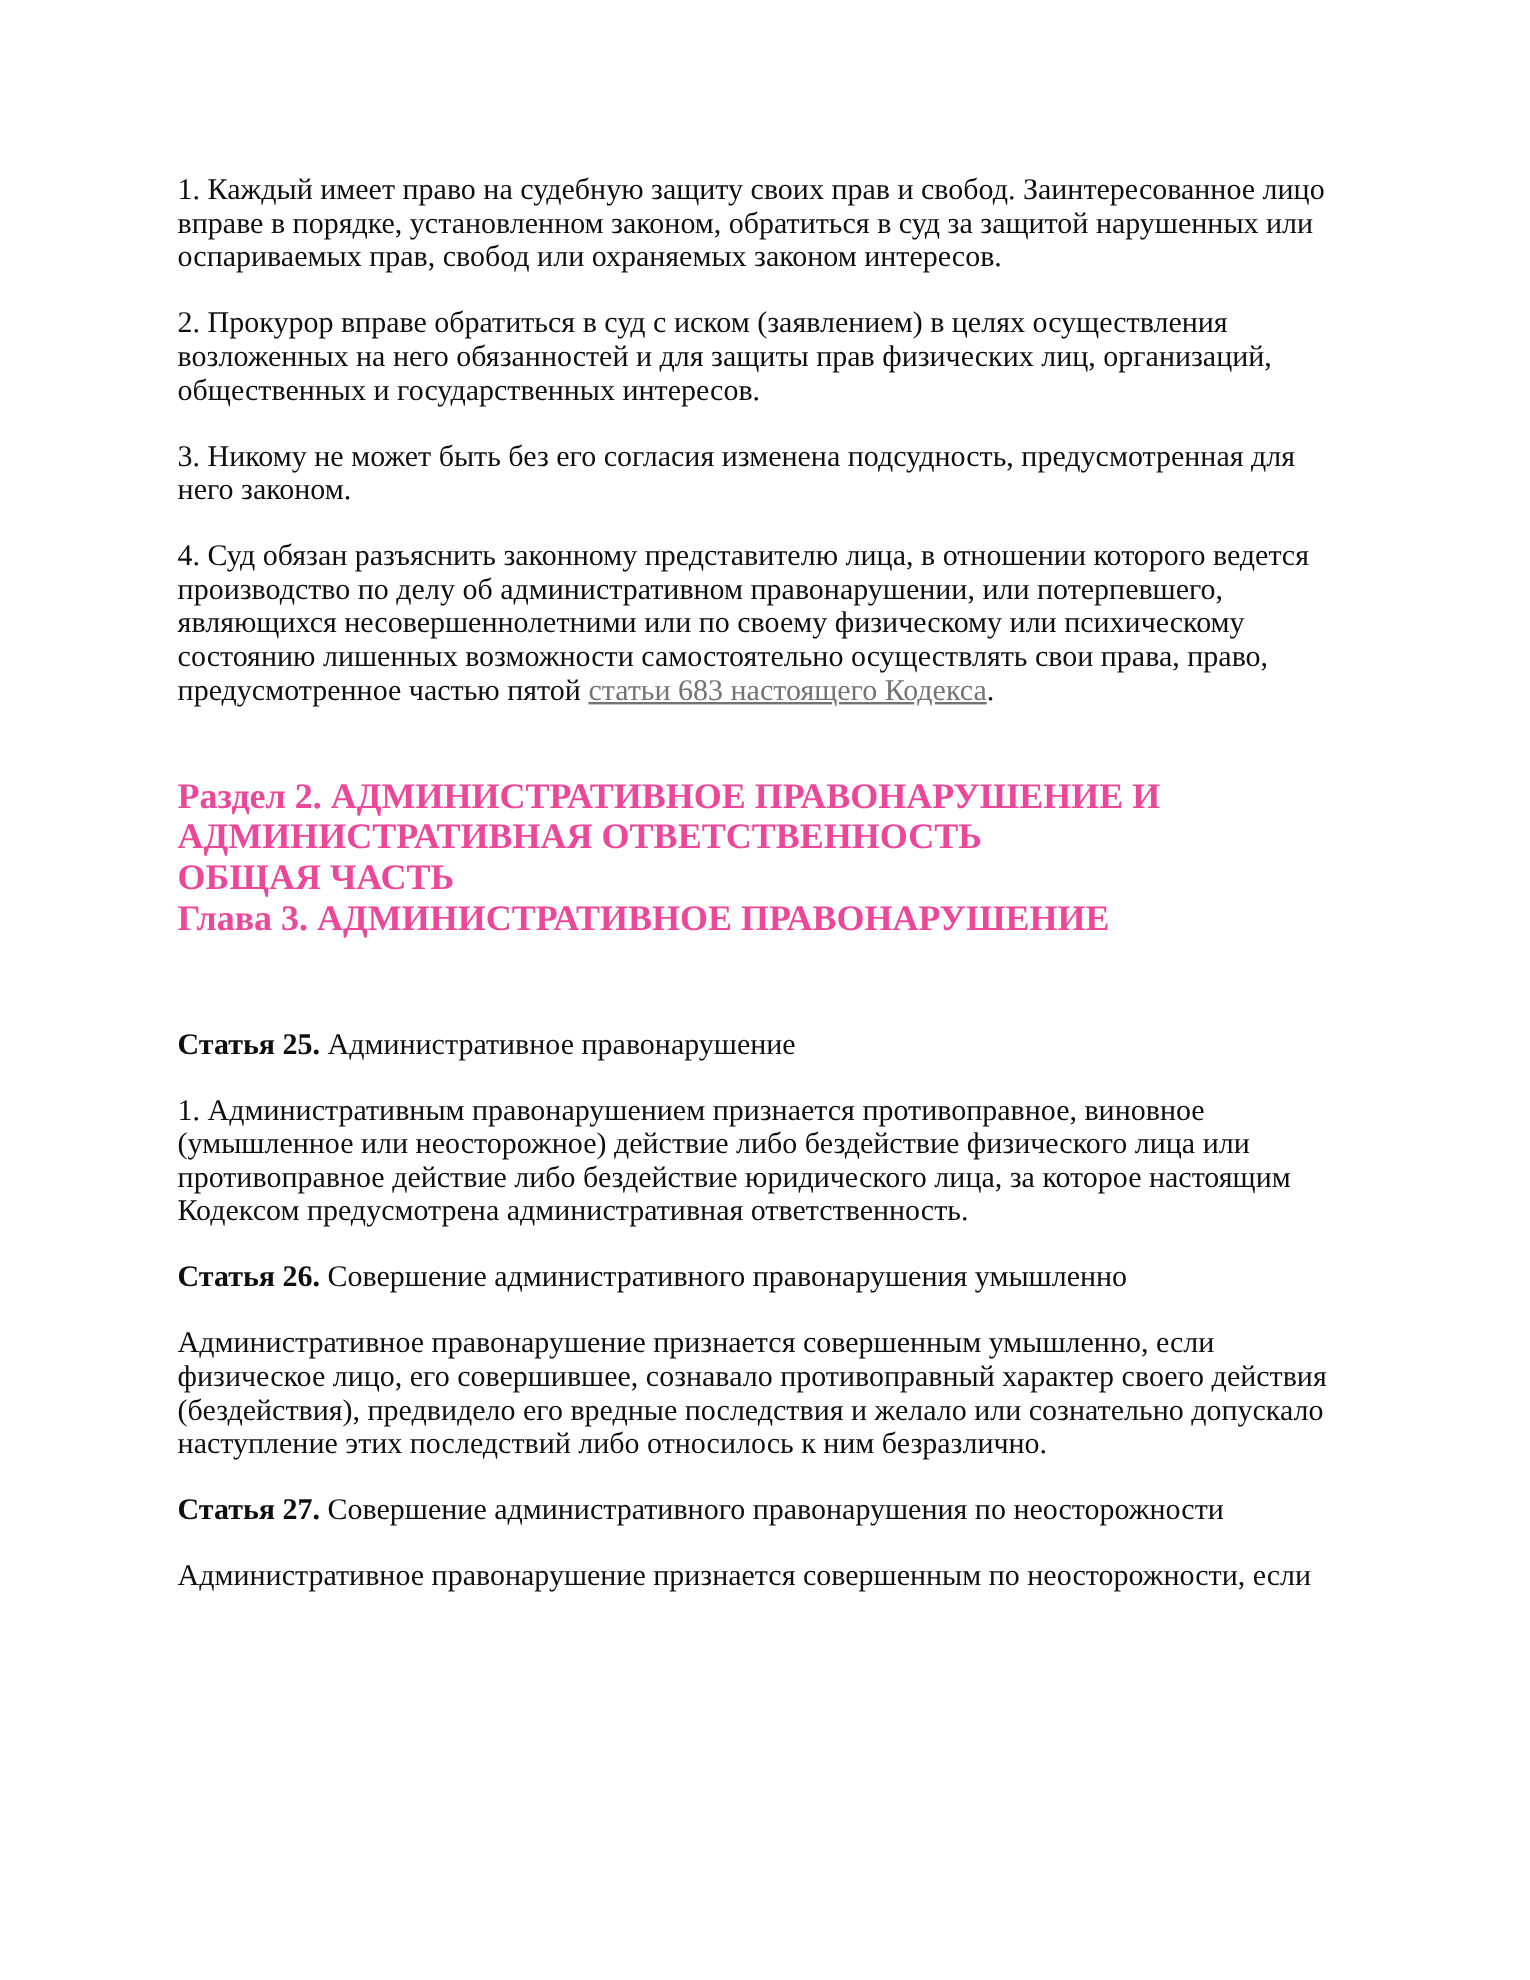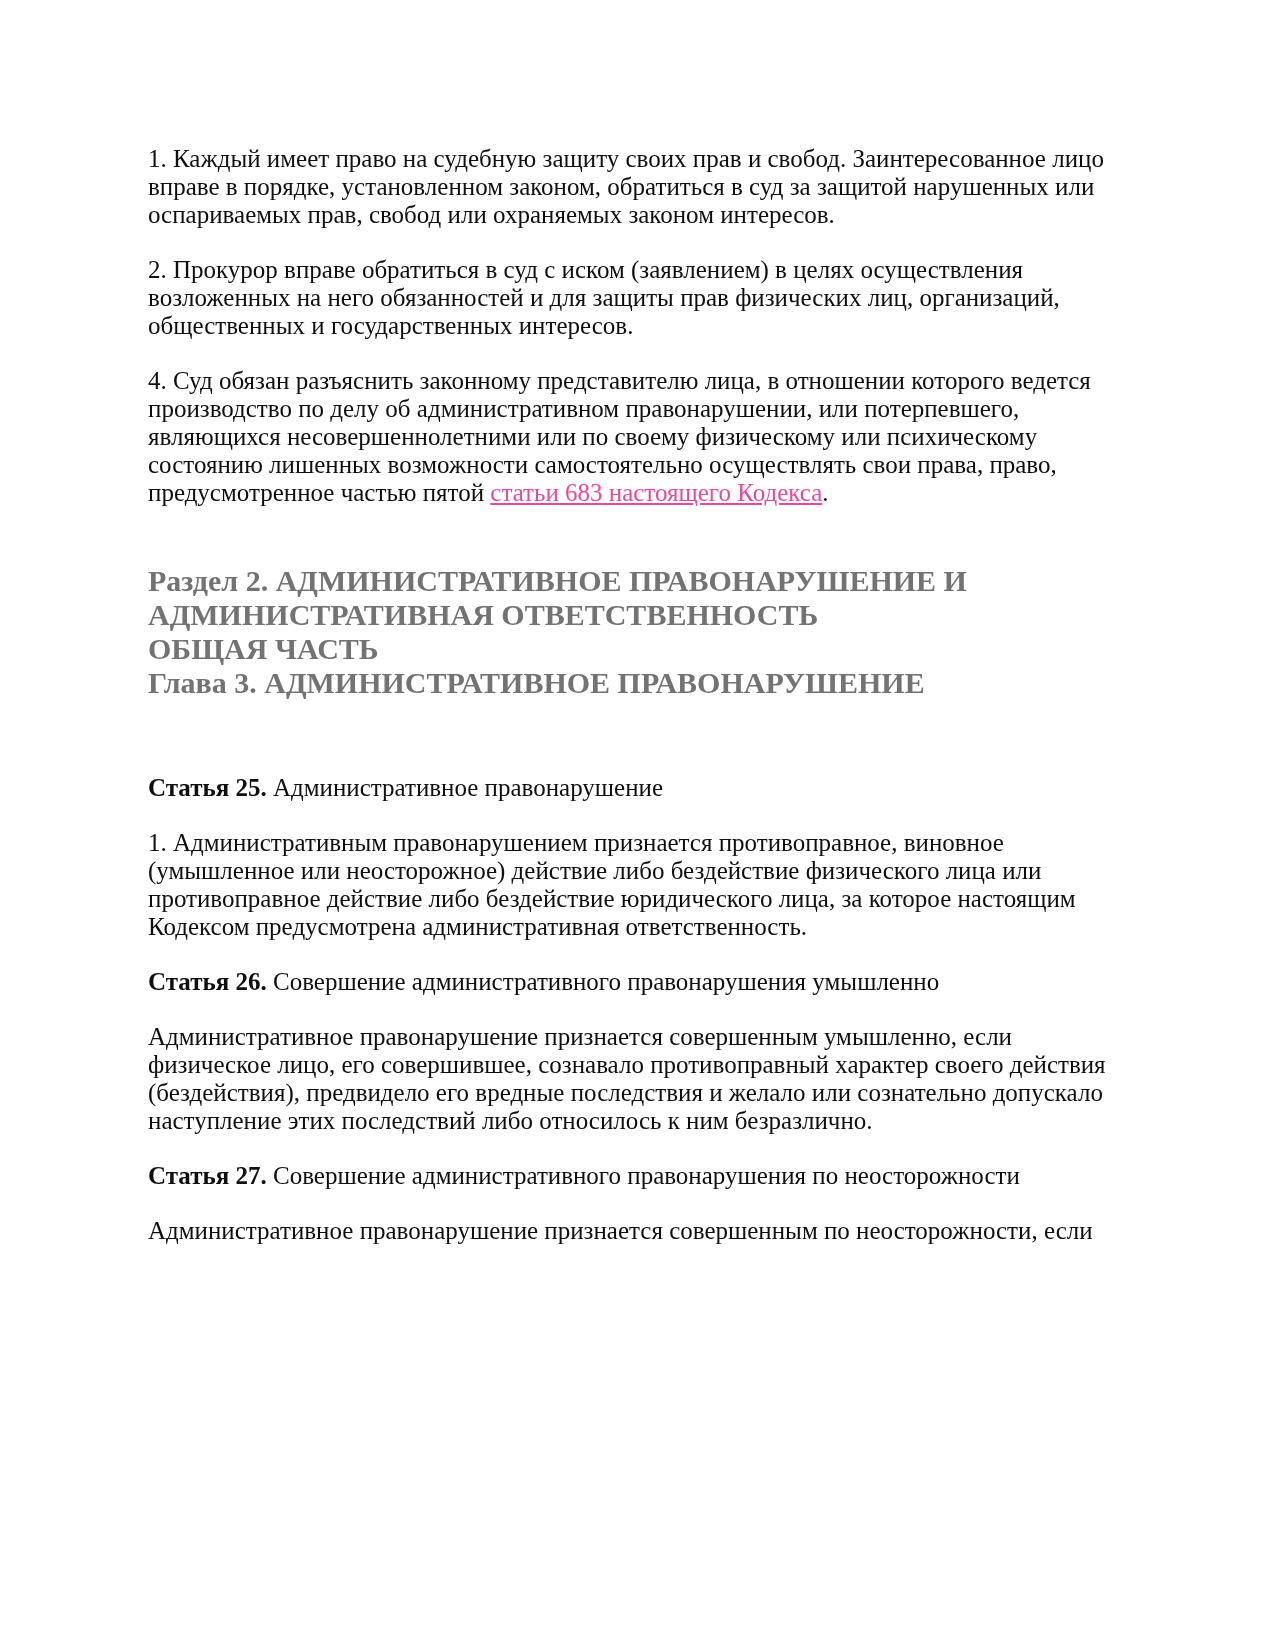--- a/index.html
+++ b/index.html
@@ -32,42 +32,44 @@
   .article-line .article-num { font-weight: bold; }
   .st25 { margin-top: 74px; }
   .heading-block {
     margin-top: 57px;
     margin-bottom: 0;
   }
   .heading-block h2 {
     font-size: 30px;
     line-height: 34px;
     font-weight: bold;
-    color: #737373;
+    color: #ec4899;
     white-space: pre-line;
   }
   a.doc-link {
-    color: #ec4899;
+    color: #737373;
     text-decoration: underline;
     cursor: pointer;
   }
 </style>
 </head>
 <body>
 
 <div class="page">
 
   <p class="body-text">1. Каждый имеет право на судебную защиту своих прав и свобод. Заинтересованное лицо
 вправе в порядке, установленном законом, обратиться в суд за защитой нарушенных или
 оспариваемых прав, свобод или охраняемых законом интересов.</p>
 
   <p class="body-text">2. Прокурор вправе обратиться в суд с иском (заявлением) в целях осуществления
 возложенных на него обязанностей и для защиты прав физических лиц, организаций,
 общественных и государственных интересов.</p>
 
+  <p class="body-text">3. Никому не может быть без его согласия изменена подсудность, предусмотренная для
+него законом.</p>
 
   <p class="body-text"><span>4. Суд обязан разъяснить законному представителю лица, в отношении которого ведется
 производство по делу об административном правонарушении, или потерпевшего,
 являющихся несовершеннолетними или по своему физическому или психическому
 состоянию лишенных возможности самостоятельно осуществлять свои права, право,
 предусмотренное частью пятой </span><a class="doc-link" href="#">статьи 683 настоящего Кодекса</a><span>.</span></p>
 
   <div class="heading-block">
     <h2>Раздел 2. АДМИНИСТРАТИВНОЕ ПРАВОНАРУШЕНИЕ И
 АДМИНИСТРАТИВНАЯ ОТВЕТСТВЕННОСТЬ</h2>

